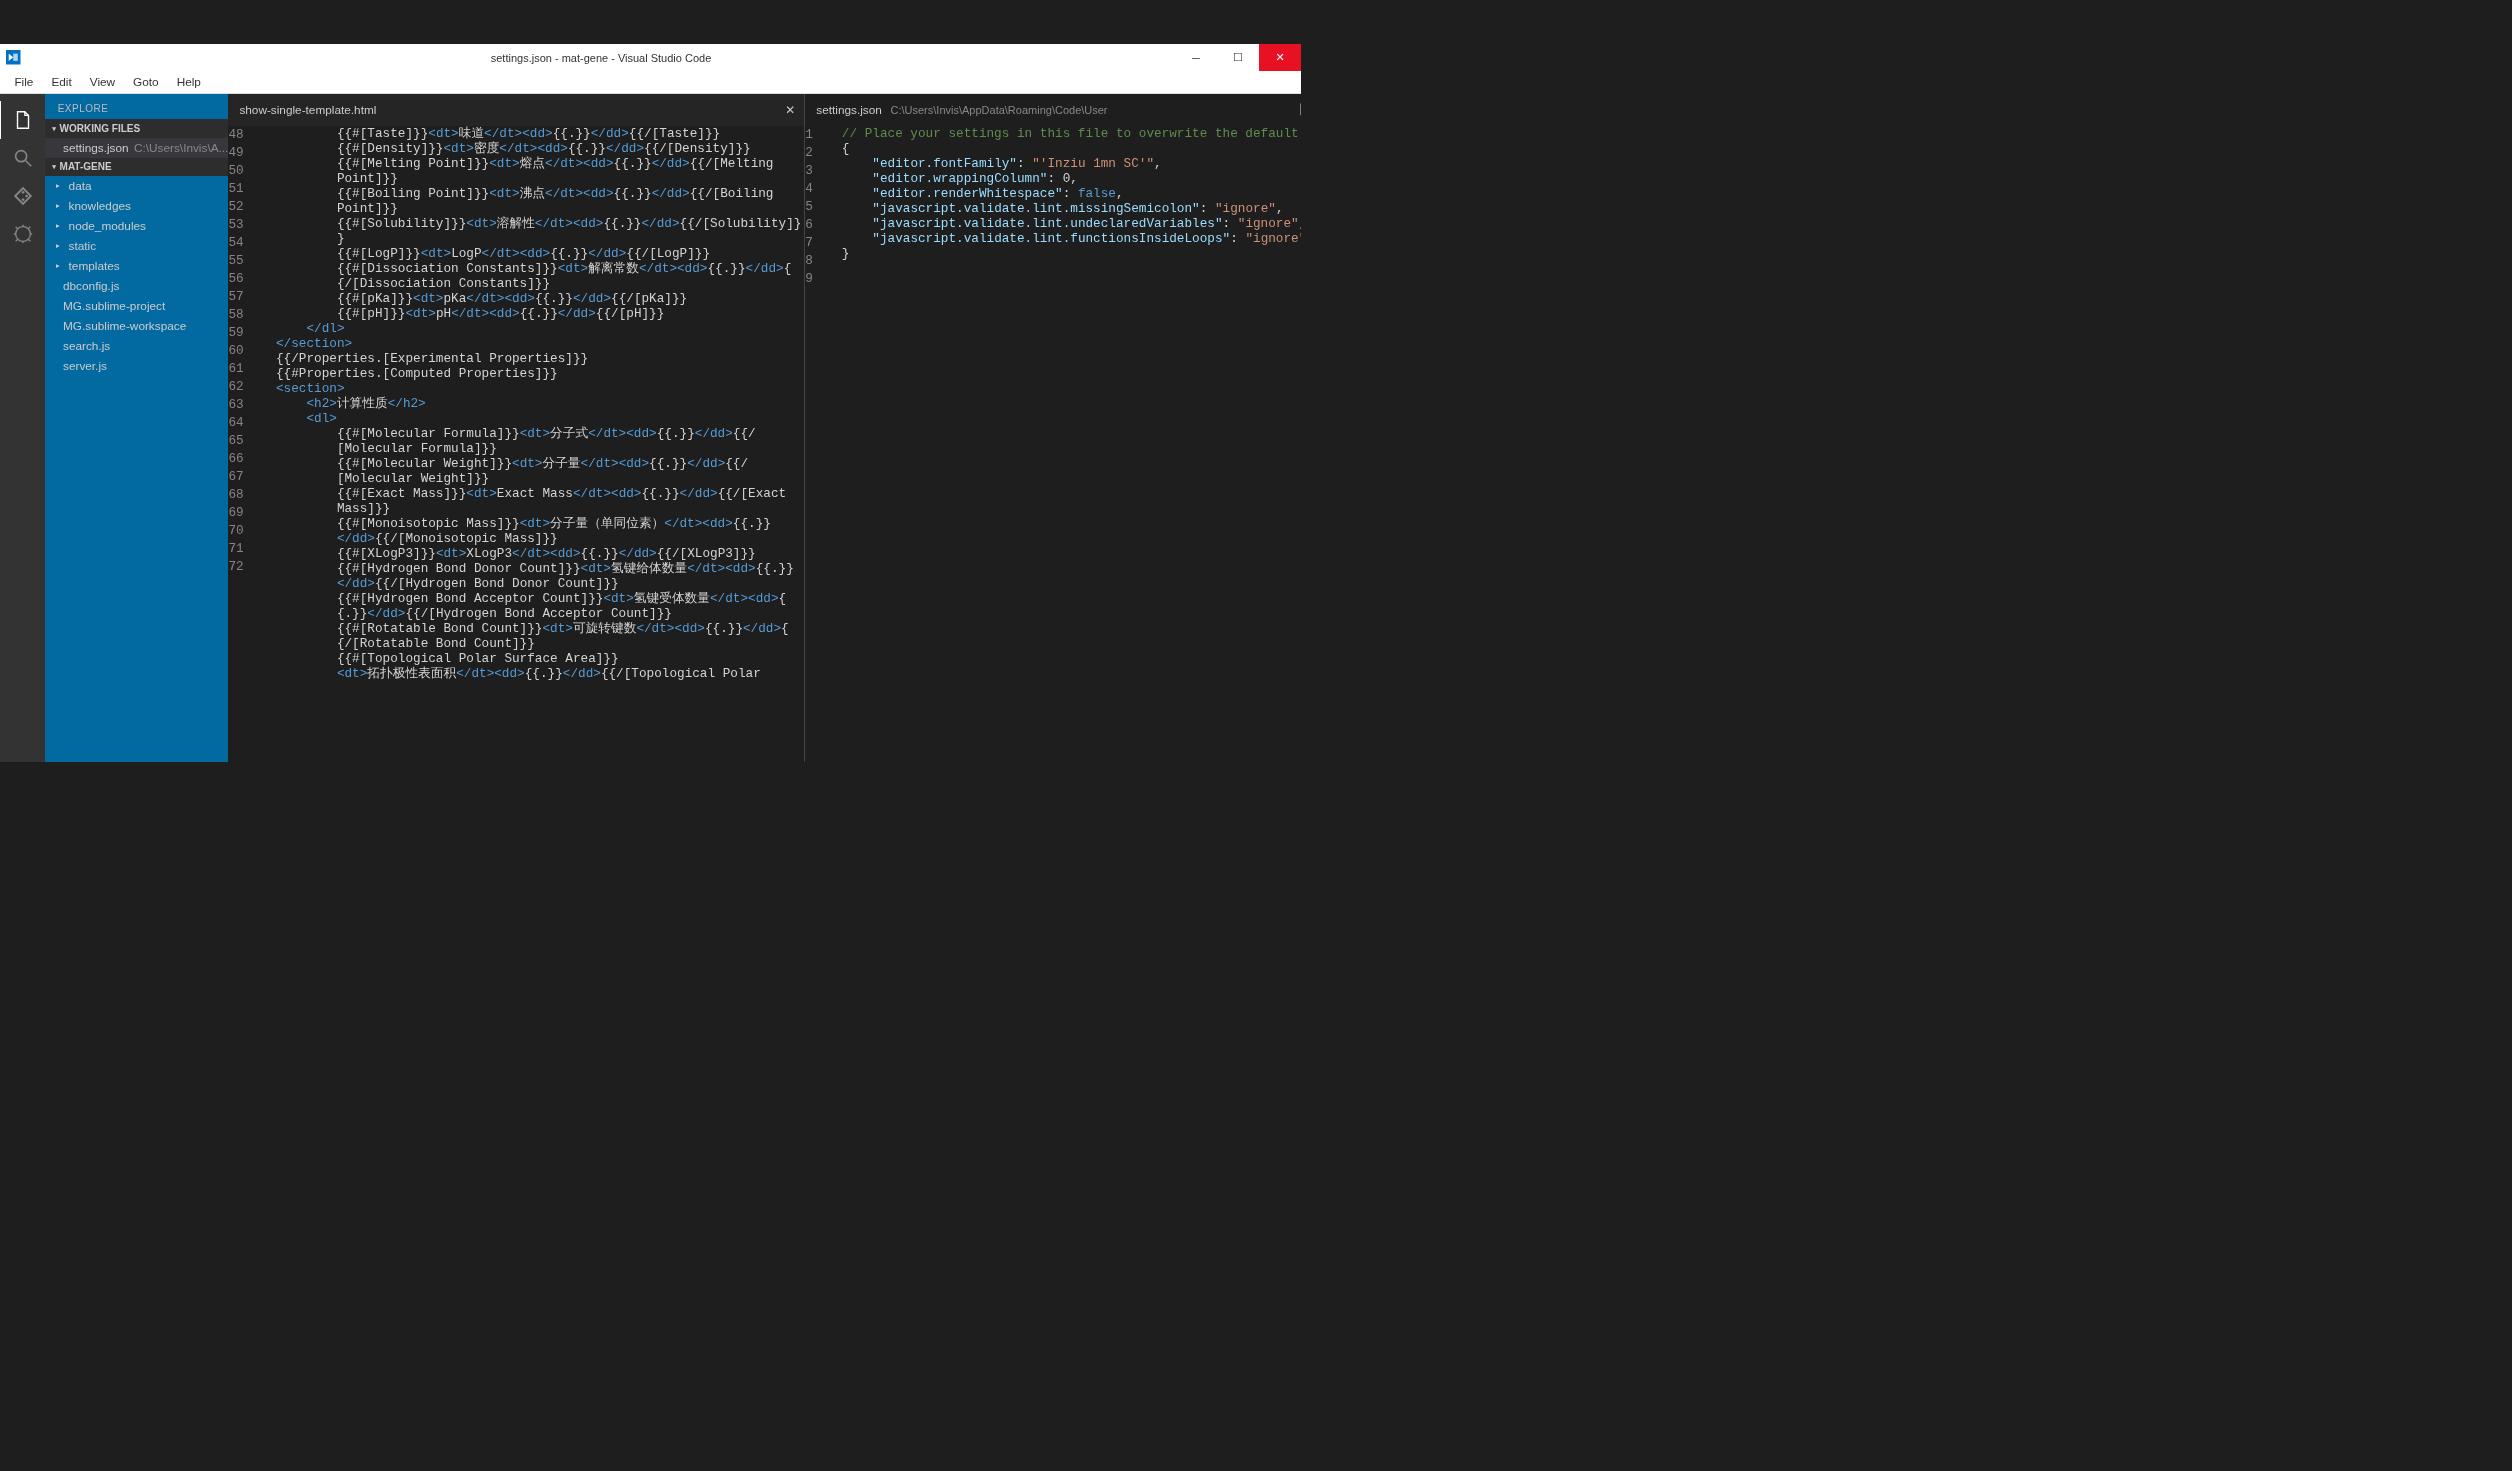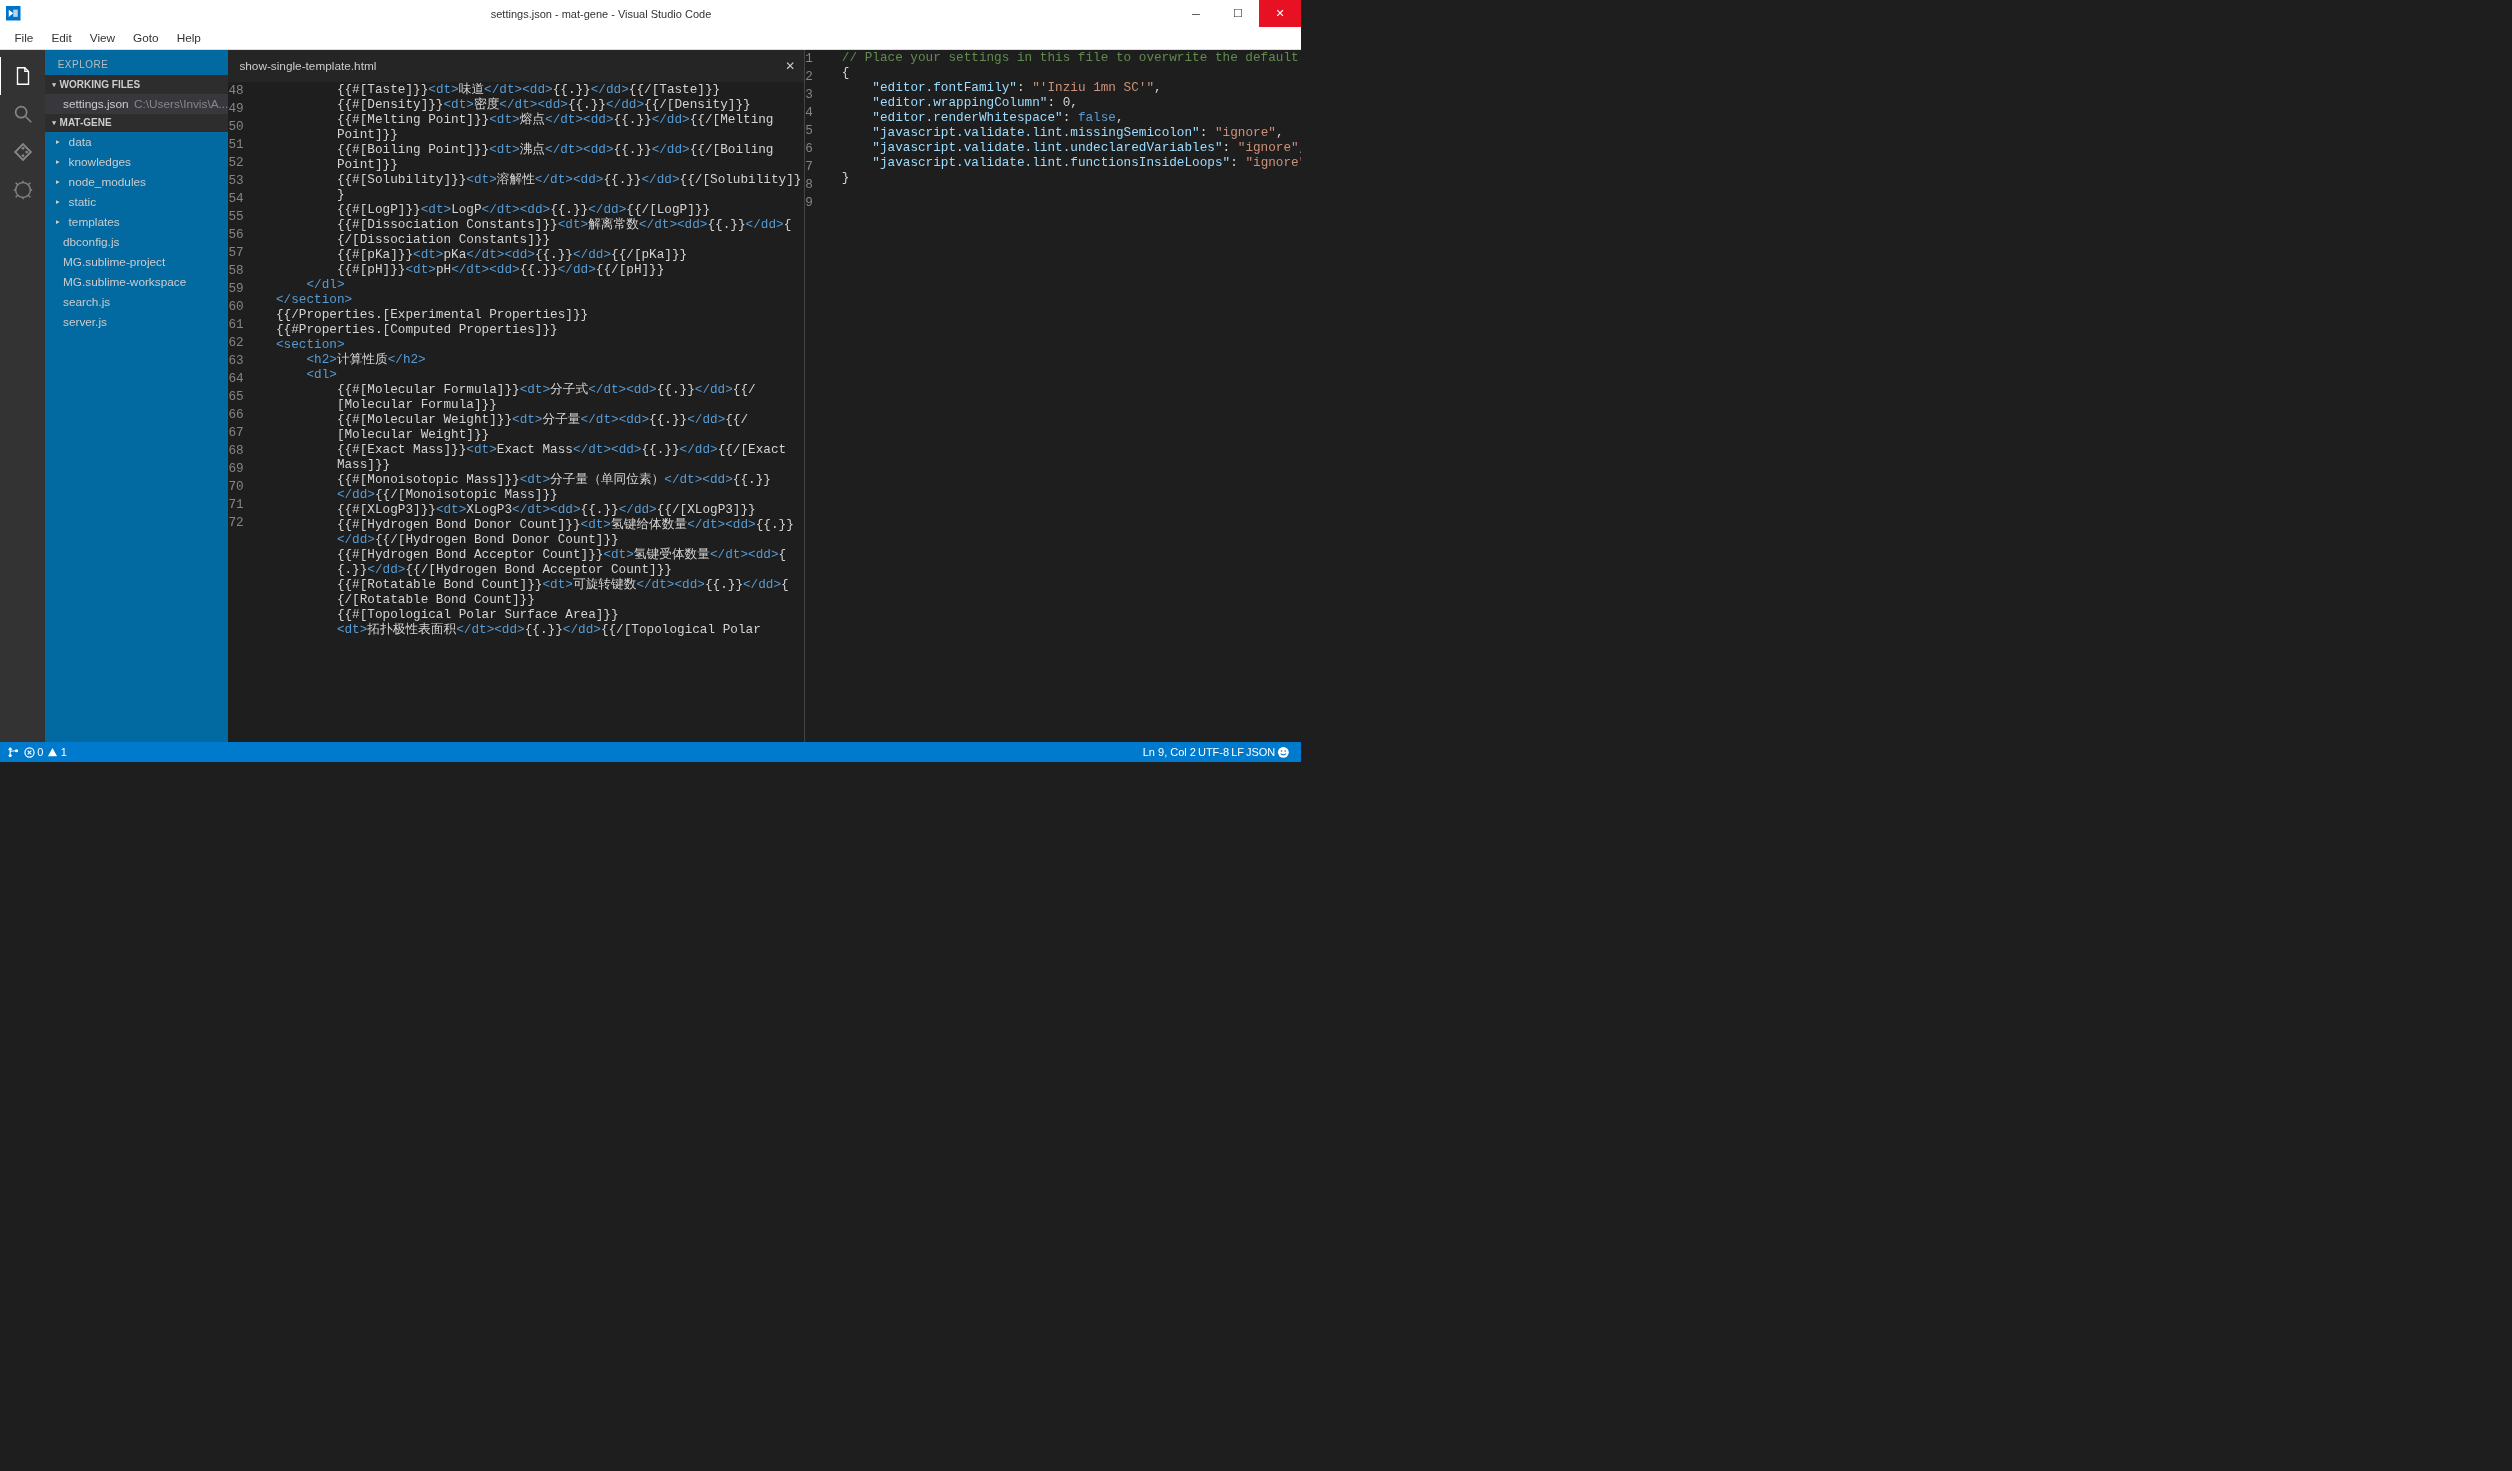--- a/index.html
+++ b/index.html
@@ -12,20 +12,21 @@
   height: 762px;
   font-size: 11.8px;
 }
 .titlebar {
   height: 27px;
   background: #ffffff;
   display: flex;
   align-items: center;
   color: #333;
   position: relative;
+  margin-top: 44px;
 }
 .titlebar-icon {
   width: 27px;
   display: flex;
   align-items: center;
   justify-content: center;
 }
 .titlebar-title {
   flex: 1;
   text-align: center;
@@ -411,20 +412,41 @@
         <span class="tok-must">{{#[Hydrogen Bond Acceptor Count]}}</span><span class="tok-tag">&lt;dt&gt;</span>氢键受体数量<span class="tok-tag">&lt;/dt&gt;</span><span class="tok-tag">&lt;dd&gt;</span><span class="tok-must">{</span>
         <span class="tok-must">{.}}</span><span class="tok-tag">&lt;/dd&gt;</span><span class="tok-must">{{/[Hydrogen Bond Acceptor Count]}}</span>
         <span class="tok-must">{{#[Rotatable Bond Count]}}</span><span class="tok-tag">&lt;dt&gt;</span>可旋转键数<span class="tok-tag">&lt;/dt&gt;</span><span class="tok-tag">&lt;dd&gt;</span><span class="tok-must">{{.}}</span><span class="tok-tag">&lt;/dd&gt;</span><span class="tok-must">{</span>
         {/[Rotatable Bond Count]}}
         <span class="tok-must">{{#[Topological Polar Surface Area]}}</span>
         <span class="tok-tag">&lt;dt&gt;</span>拓扑极性表面积<span class="tok-tag">&lt;/dt&gt;</span><span class="tok-tag">&lt;dd&gt;</span><span class="tok-must">{{.}}</span><span class="tok-tag">&lt;/dd&gt;</span><span class="tok-must">{{/[Topological Polar</span></div>
       </div>
     </div>
 
     <div class="editor-pane" style="flex:1">
+      <div class="tab-bar active-pane">
+        <span class="tab-title">
+          <span>settings.json</span>
+          <span class="path">C:\Users\Invis\AppData\Roaming\Code\User</span>
+        </span>
+        <div class="tab-actions">
+          <span>
+              <svg width="14.5" height="14.5" viewBox="0 0 16 16" fill="none" stroke="#ccc" stroke-width="1">
+                <rect x="1" y="2" width="14" height="12"></rect>
+                <line x1="8" y1="2" x2="8" y2="14"></line>
+              </svg>
+            </span>
+          <span>
+              <svg width="14.5" height="14.5" viewBox="0 0 16 16" fill="none" stroke="#ccc" stroke-width="1">
+                <rect x="2" y="3" width="12" height="10"></rect>
+                <rect x="4" y="1" width="10" height="10"></rect>
+              </svg>
+            </span>
+          <span>✕</span>
+        </div>
+      </div>
       <div class="code-area">
         <div class="gutter narrow" id="gutter-right">
             <div>1</div>
             <div>2</div>
             <div>3</div>
             <div>4</div>
             <div>5</div>
             <div>6</div>
             <div>7</div>
             <div>8</div>

